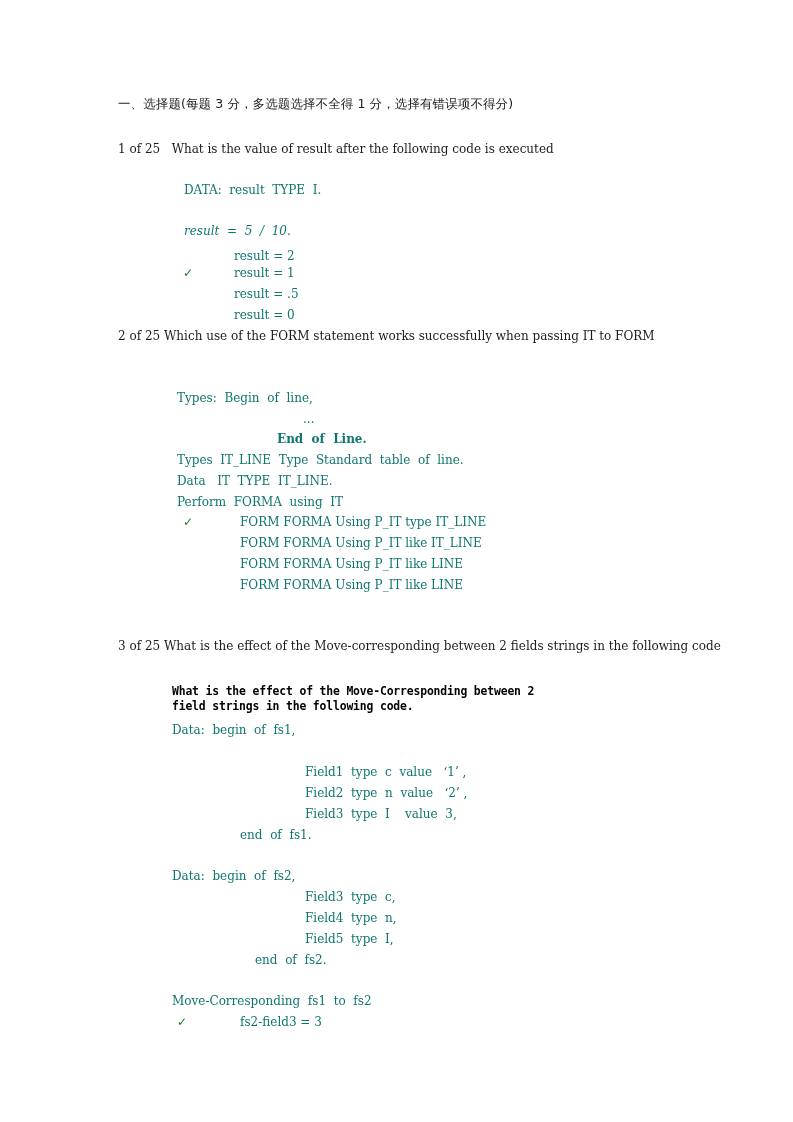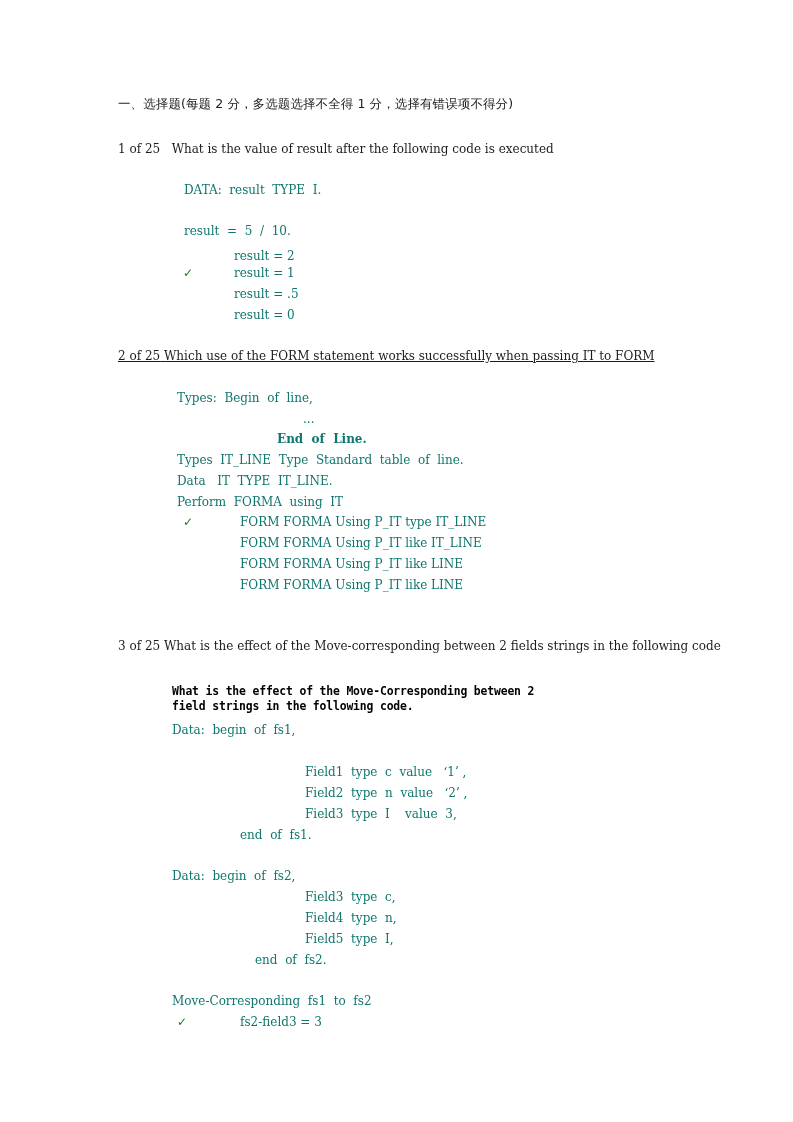--- a/index.html
+++ b/index.html
@@ -91,43 +91,43 @@
     color: #000000;
     white-space: pre;
     letter-spacing: -0.15px;
   }
 </style>
 </head>
 <body>
 
 <div class="page">
 
-  <div class="section-heading">一、选择题(每题 2 分，多选题选择不全得 1 分，选择有错误项不得分)</div>
+  <div class="section-heading">一、选择题(每题 3 分，多选题选择不全得 1 分，选择有错误项不得分)</div>
 
   <div class="qblock">
 
     <div class="qhead" style="top:139px;">
       <span class="qnum">1 of 25</span><span class="qnum">&nbsp;&nbsp;&nbsp;</span><span class="qtext">What is the value of result after the following code is executed</span>
     </div>
 
     <div class="codeline" style="left:184px; top:180px;">DATA:  result  TYPE  I.</div>
 
-    <div class="codeline" style="left:184px; top:221px;">result  =  5  /  10.</div>
+    <div class="codeline" style="left:184px; top:221px;font-style:italic;">result  =  5  /  10.</div>
 
     <div class="check" style="left:183px; top:263px;">✓</div>
 
     <div class="codeline" style="left:234px; top:246px;">result = 2</div>
     <div class="codeline" style="left:234px; top:263px;">result = 1</div>
     <div class="codeline" style="left:234px; top:284px;">result = .5</div>
     <div class="codeline" style="left:234px; top:305px;">result = 0</div>
   </div>
 
   <div class="qblock">
 
-    <div class="qhead" style="top:346px;text-decoration:underline;">
+    <div class="qhead" style="top:326px;">
       <span class="qnum">2 of 25</span><span class="qnum">&nbsp;</span><span class="qtext">Which use of the FORM statement works successfully when passing IT to FORM</span>
     </div>
 
     <div class="codeline" style="left:177px; top:388px;">Types:  Begin  of  line,</div>
     <div class="codeline" style="left:303px; top:409px;">...</div>
     <div class="codeline" style="left:277px; top:429px;font-weight:bold;">End  of  Line.</div>
     <div class="codeline" style="left:177px; top:450px;">Types  IT_LINE  Type  Standard  table  of  line.</div>
     <div class="codeline" style="left:177px; top:471px;">Data   IT  TYPE  IT_LINE.</div>
     <div class="codeline" style="left:177px; top:492px;">Perform  FORMA  using  IT</div>
 

